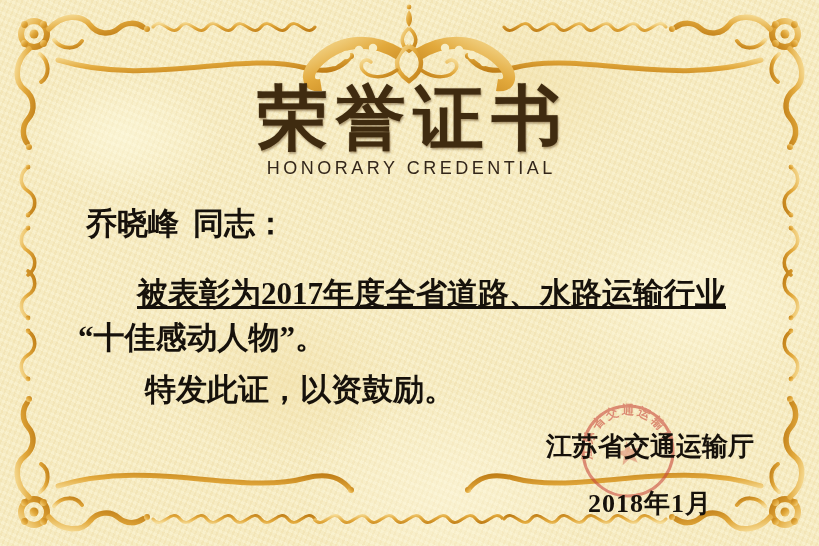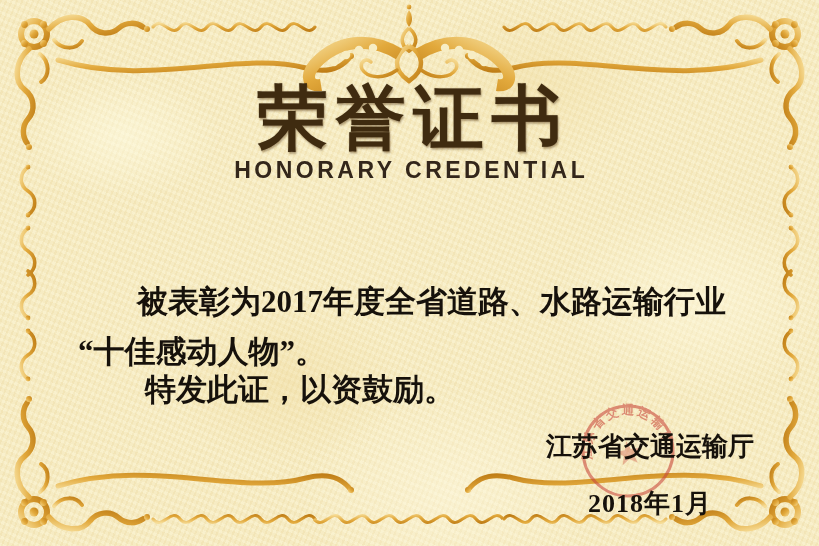--- a/index.html
+++ b/index.html
@@ -25,28 +25,28 @@
   .txt { position: absolute; z-index: 3; line-height: 1; color: #16110b; font-weight: 700; white-space: nowrap; }
   .title {
     left: 0; right: 0; top: 84px; text-align: center;
     font-size: 70px; letter-spacing: 8px; text-indent: 8px;
     color: #3f2b10;
     text-shadow: 1px 2px 2px rgba(80,50,15,0.40), 0 0 1px rgba(60,38,10,0.55);
   }
   .subtitle {
     left: 0; right: 0; top: 159px; text-align: center;
     font-family: "Liberation Sans", "DejaVu Sans", sans-serif;
-    font-size: 23px; font-weight: 700; letter-spacing: 3.5px; text-indent: 3.5px;
+    font-size: 18px; font-weight: 400; letter-spacing: 3.5px; text-indent: 3.5px;
     color: #33261a;
   }
   .recipient { left: 86px; top: 208px; font-size: 31px; }
   .recipient .gap { display: inline-block; width: 14px; }
   .body-line { font-size: 31px; }
-  .line-0 { left: 137px; top: 286px; }
-  .line-1 { left: 78px;  top: 336px; }
+  .line-0 { left: 137px; top: 278px; text-decoration: underline; }
+  .line-1 { left: 78px;  top: 322px; }
   .line-2 { left: 145px; top: 374px; }
   .sign-block { position: absolute; left: 520px; width: 260px; text-align: center; z-index: 3; }
   .issuer { top: 434px; font-size: 26px; }
   .issue-date { top: 491px; font-size: 26px; letter-spacing: 1px; }
   .seal-text-arc { font-size: 12.5px; letter-spacing: 2.5px; font-weight: 700;
                    font-family: "Liberation Serif", "DejaVu Serif", serif; }
 </style>
 </head>
 <body>
 
@@ -113,20 +113,23 @@
       <text class="seal-text-arc" fill="#c9473a" stroke="none">
         <textPath href="#sealArc" startOffset="50%" text-anchor="middle">江苏省交通运输厅</textPath>
       </text>
       <path d="M50,40 L53.1,48.6 L62.4,48.8 L55,54.4 L57.7,63.2 L50,58 L42.3,63.2 L45,54.4 L37.6,48.8 L46.9,48.6 Z" fill="#c9473a" stroke="none" opacity="0.6"></path>
     </g>
   </svg>
 
   <div class="txt title">荣誉证书</div>
   <div class="txt subtitle">HONORARY CREDENTIAL</div>
 
+  <div class="txt recipient">
+    <span>乔晓峰</span><span class="gap"></span><span>同志：</span>
+  </div>
 
   <div class="txt body-line line-0">被表彰为2017年度全省道路、水路运输行业</div>
   <div class="txt body-line line-1">“十佳感动人物”。</div>
   <div class="txt body-line line-2">特发此证，以资鼓励。</div>
 
   <div class="txt sign-block issuer">江苏省交通运输厅</div>
   <div class="txt sign-block issue-date">2018年1月</div>
 
 </div>
 

